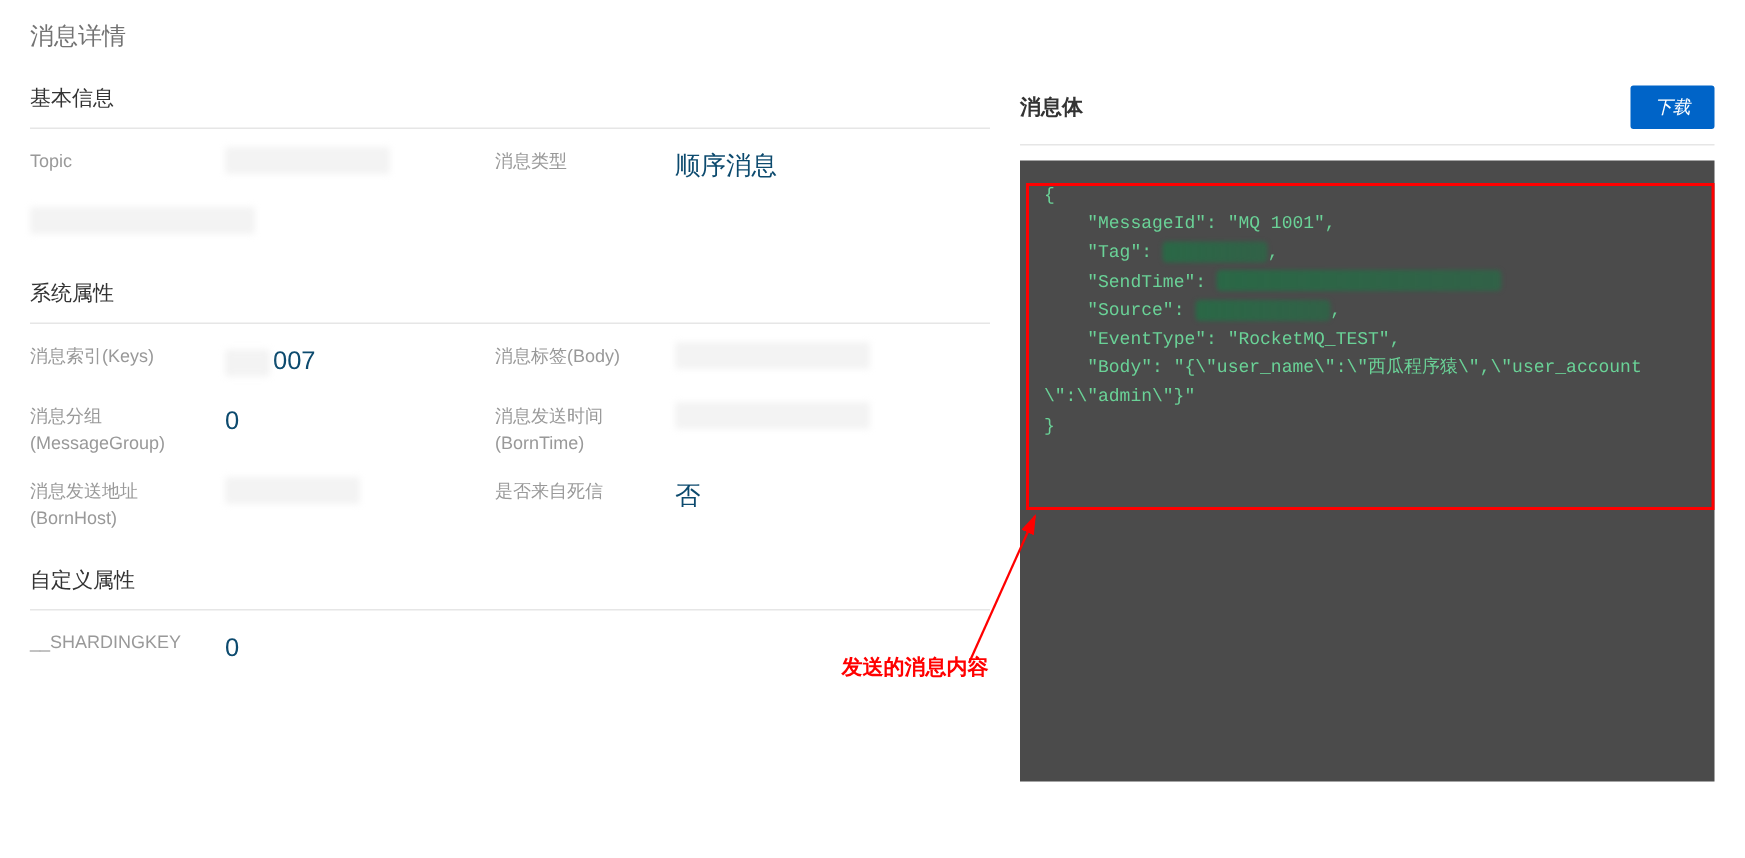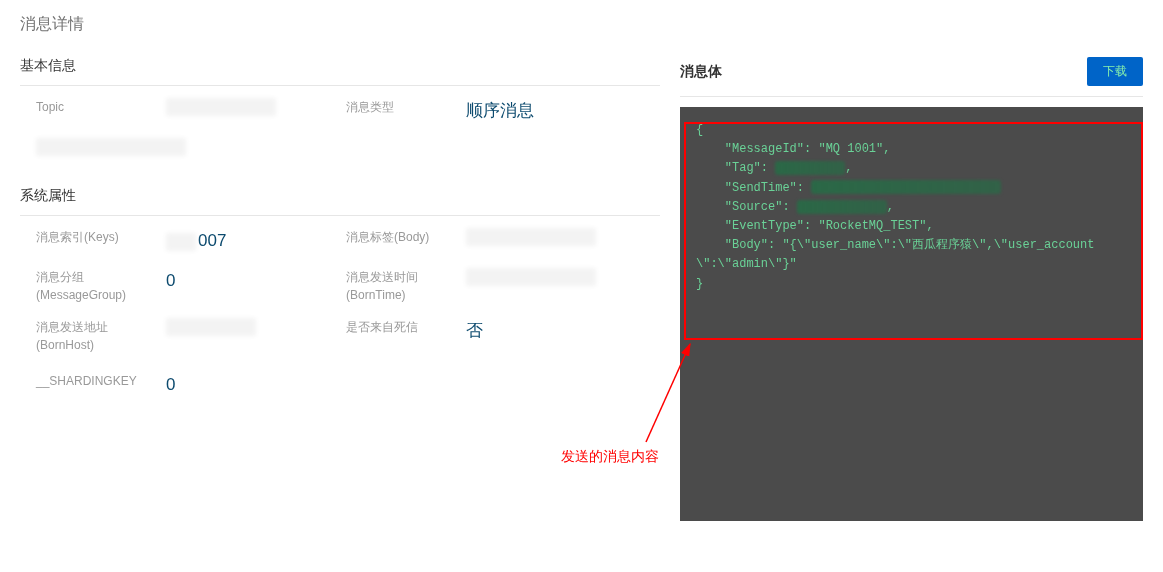--- a/index.html
+++ b/index.html
@@ -41,21 +41,20 @@
       color: #333;
       border-bottom: 1px solid #e6e6e6;
       padding: 6px 0 10px 0;
       margin-bottom: 12px;
     }
     .info-grid {
       display: grid;
       grid-template-columns: 130px 180px 120px 180px;
       row-gap: 14px;
       margin-bottom: 18px;
-      margin-left: 16px;
     }
     .info-label {
       color: #999;
       font-size: 12px;
       line-height: 1.5;
     }
     .info-value {
       color: #0c4a6e;
       font-size: 17px;
       line-height: 1.5;
@@ -76,26 +75,27 @@
       margin-bottom: 10px;
       gap: 22px;
     }
     .msg-header-title {
       font-size: 14px;
       font-weight: 600;
       color: #333;
     }
     .download-btn {
       background: #0064c8;
-      color: #86efac;
+      color: #ffffff;
       border: none;
       padding: 6px 16px;
       font-size: 12px;
       cursor: pointer;
       border-radius: 2px;
+      font-style: italic;
     }
     .code-panel {
       background: #4b4b4b;
       color: #6ad297;
       font-family: "Courier New", Consolas, monospace;
       font-size: 12px;
       padding: 14px 16px;
       line-height: 1.6;
       height: 414px;
       white-space: pre-wrap;
@@ -169,20 +169,21 @@
 (BornTime)</div>
       <div class="info-value"><span class="blur-block" style="width:130px"></span></div>
 
       <div class="info-label" style="white-space:pre-line">消息发送地址
 (BornHost)</div>
       <div class="info-value"><span class="blur-block" style="width:90px"></span></div>
       <div class="info-label">是否来自死信</div>
       <div class="info-value">否</div>
     </div>
 
+    <div class="section-title">自定义属性</div>
     <div class="info-grid">
       <div class="info-label">__SHARDINGKEY</div>
       <div class="info-value">0</div>
       <div></div>
         <div></div>
     </div>
   </div>
 
   <div class="right-col">
     <div class="msg-header">
@@ -204,15 +205,15 @@
 <div class="highlight-box" style="left:684px; top:122px; width:459px; height:218px;"></div>
 
 <svg class="annotation-arrow" style="left:638px; top:338px; width:60px; height:110px;">
   <defs>
       <marker id="ah" markerWidth="10" markerHeight="10" refX="8" refY="3" orient="auto">
         <path d="M0,0 L0,6 L9,3 z" fill="#f00"></path>
       </marker>
     </defs>
   <line x1="8" y1="104" x2="52" y2="6" stroke="#f00" stroke-width="1.5" marker-end="url(#ah)"></line>
 </svg>
-<div class="annotation-text" style="left:561px; top:448px;">发送的消息内容</div>
+<div class="annotation-text" style="left:561px; top:436px;font-weight:bold;">发送的消息内容</div>
 
 <div class="watermark">@51CTO博客</div>
 
 </body></html>

